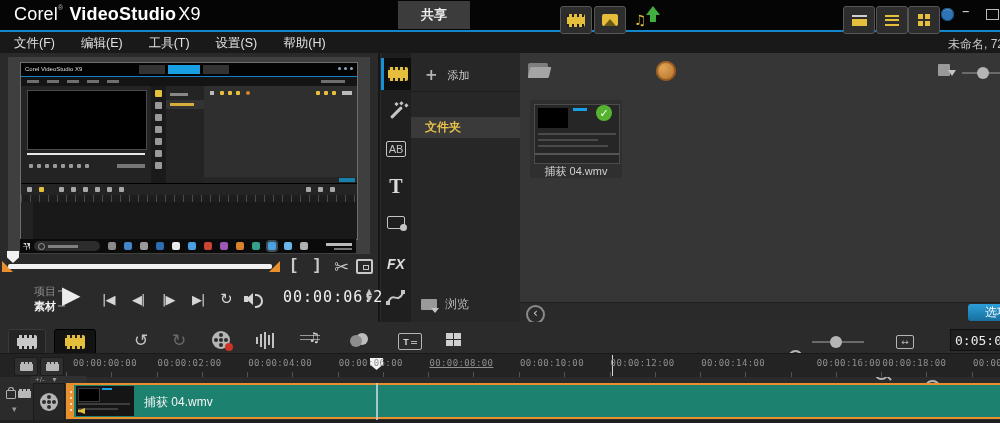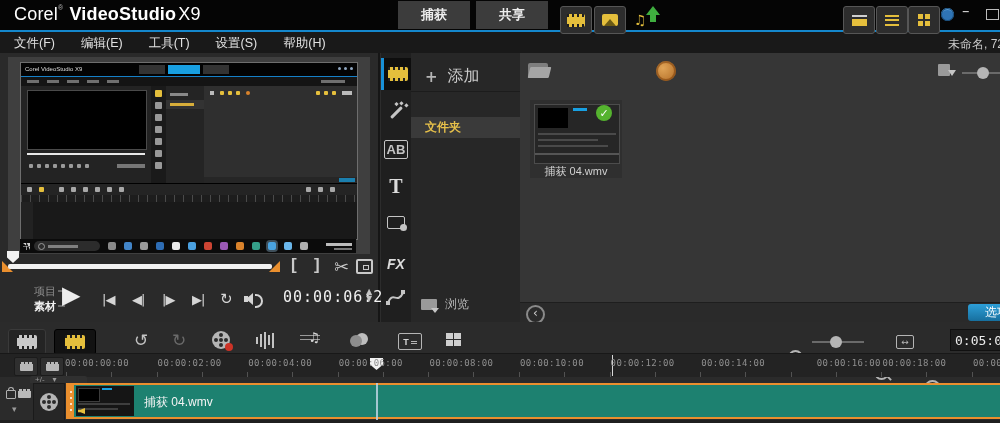--- a/index.html
+++ b/index.html
@@ -109,31 +109,31 @@
   .nav-strip{left:381px;top:53px;width:30px;height:269px;background:#1f1f1f;}
   .nav-item{position:absolute;left:0;width:30px;height:32px;display:flex;align-items:center;justify-content:center;cursor:pointer;color:#c5c5c5;}
   .nav-item.active{background:#0e0e0e;border-left:3px solid #1890d8;width:27px;}
   .film-ic{width:20px;height:14px;background:#c8c8c8;border-radius:2px;position:relative;}
   .film-ic:before,.film-ic:after{content:"";position:absolute;left:0;width:100%;height:3px;
       background-image:repeating-linear-gradient(90deg,#1f1f1f 0 2px,transparent 2px 5px);}
   .film-ic:before{top:0;} .film-ic:after{bottom:0;}
   .film-ic.yellow{background:var(--accent);}
   .wand{width:3px;height:15px;background:#c5c5c5;transform:rotate(45deg);border-radius:1px;}
   .wand:after{content:"";position:absolute;left:-3px;top:-4px;width:3px;height:3px;background:#c5c5c5;box-shadow:5px -2px 0 #c5c5c5,-3px 4px 0 #c5c5c5;}
-  .ab-ic{border:1px solid #c5c5c5;border-radius:2px;font-size:13px;font-weight:700;padding:1px 2px;}
+  .ab-ic{border:1px solid #c5c5c5;border-radius:2px;font-size:11px;font-weight:400;padding:1px 2px;}
   .t-ic{font-family:"Liberation Serif",serif;font-size:20px;font-weight:700;color:#dcdcdc;}
   .gfx-ic{width:16px;height:11px;border:1px solid #c5c5c5;border-radius:2px;position:relative;}
   .gfx-ic:after{content:"";position:absolute;right:-3px;bottom:-3px;width:7px;height:7px;border-radius:50%;background:#c5c5c5;}
   .fx-ic{font-size:14px;font-weight:700;font-style:italic;color:#dcdcdc;}
 
   
   .cat-panel{left:411px;top:53px;width:109px;height:269px;background:#272727;}
   .add-row{left:14px;top:13px;display:flex;align-items:center;gap:10px;cursor:pointer;}
   .plus-ic{font-size:15px;font-weight:700;color:#b5b5b5;}
-  .cat-label{font-size:16px;color:#cacaca;}
+  .cat-label{font-size:11px;color:#cacaca;}
   .cat-div{left:0;top:38px;width:109px;height:1px;background:#1c1c1c;}
   .cat-row{left:0;width:109px;height:21px;display:flex;align-items:center;padding-left:14px;box-sizing:border-box;font-size:12px;color:#c6c6c6;cursor:pointer;}
   .cat-row.sel{background:#3a3a3a;color:#e6c04a;font-weight:700;}
   .browse-row{left:10px;top:243px;display:flex;align-items:center;gap:8px;cursor:pointer;}
   .browse-ic{width:16px;height:11px;background:#9a9a9a;border-radius:1px;position:relative;}
   .browse-ic:after{content:"";position:absolute;right:-2px;bottom:-3px;border-left:4px solid transparent;border-right:4px solid transparent;border-top:5px solid #c5c5c5;}
   .browse-lbl{font-size:12px;color:#b8b8b8;}
 
   
   .lib-content{left:520px;top:53px;width:480px;height:249px;background:#363636;}
@@ -233,21 +233,20 @@
 </head>
 <body>
 
 <div id="app">
 
   <div class="a titlebar">
     <div class="a brand">
       <span class="b-corel">Corel</span><span class="b-reg">®</span><span class="b-prod">VideoStudio</span><span class="b-ver">X9</span>
     </div>
     <div class="a tabs">
-      <div class="tab">捕获</div>
       <div class="tab">共享</div>
     </div>
     <div class="a up-arrow">
       <i class="head"></i>
       <i class="stem"></i>
     </div>
     <div class="a globe"></div>
     <div class="a win-min glyph">–</div>
     <div class="a win-box"></div>
   </div>
@@ -546,33 +545,33 @@
   <div class="a ruler">
     <div class="trk-toggle" style="left:14px">
         <span class="mini-film"></span>
       </div>
     <div class="trk-toggle" style="left:40px">
         <span class="mini-film"></span>
       </div>
     <div class="a scale">
       <i class="a chapter-tick"></i>
       <div class="a pent ruler-pent"></div>
-    <span class="tick-label" style="left: 1px;">00:00:00:00</span>
+    <span class="tick-label" style="left: 9px;">00:00:00:00</span>
         <i class="tick" style="left: 2px;"></i>
         <i class="tick" style="left: 47px;"></i>
         <span class="tick-label" style="left: 93.6px;">00:00:02:00</span>
         <i class="tick" style="left: 92.6px;"></i>
         <i class="tick" style="left: 137.6px;"></i>
         <span class="tick-label" style="left: 184.2px;">00:00:04:00</span>
         <i class="tick" style="left: 183.2px;"></i>
         <i class="tick" style="left: 228.2px;"></i>
         <span class="tick-label" style="left: 274.8px;">00:00:06:00</span>
         <i class="tick" style="left: 273.8px;"></i>
         <i class="tick" style="left: 318.8px;"></i>
-        <span class="tick-label" style="left: 365.4px;">00:00:08:00</span>
+        <span class="tick-label" style="left: 365.4px; text-decoration: underline;">00:00:08:00</span>
         <i class="tick" style="left: 364.4px;"></i>
         <i class="tick" style="left: 409.4px;"></i>
         <span class="tick-label" style="left: 456px;">00:00:10:00</span>
         <i class="tick" style="left: 455px;"></i>
         <i class="tick" style="left: 500px;"></i>
         <span class="tick-label" style="left: 546.6px;">00:00:12:00</span>
         <i class="tick" style="left: 545.6px;"></i>
         <i class="tick" style="left: 590.6px;"></i>
         <span class="tick-label" style="left: 637.2px;">00:00:14:00</span>
         <i class="tick" style="left: 636.2px;"></i>

